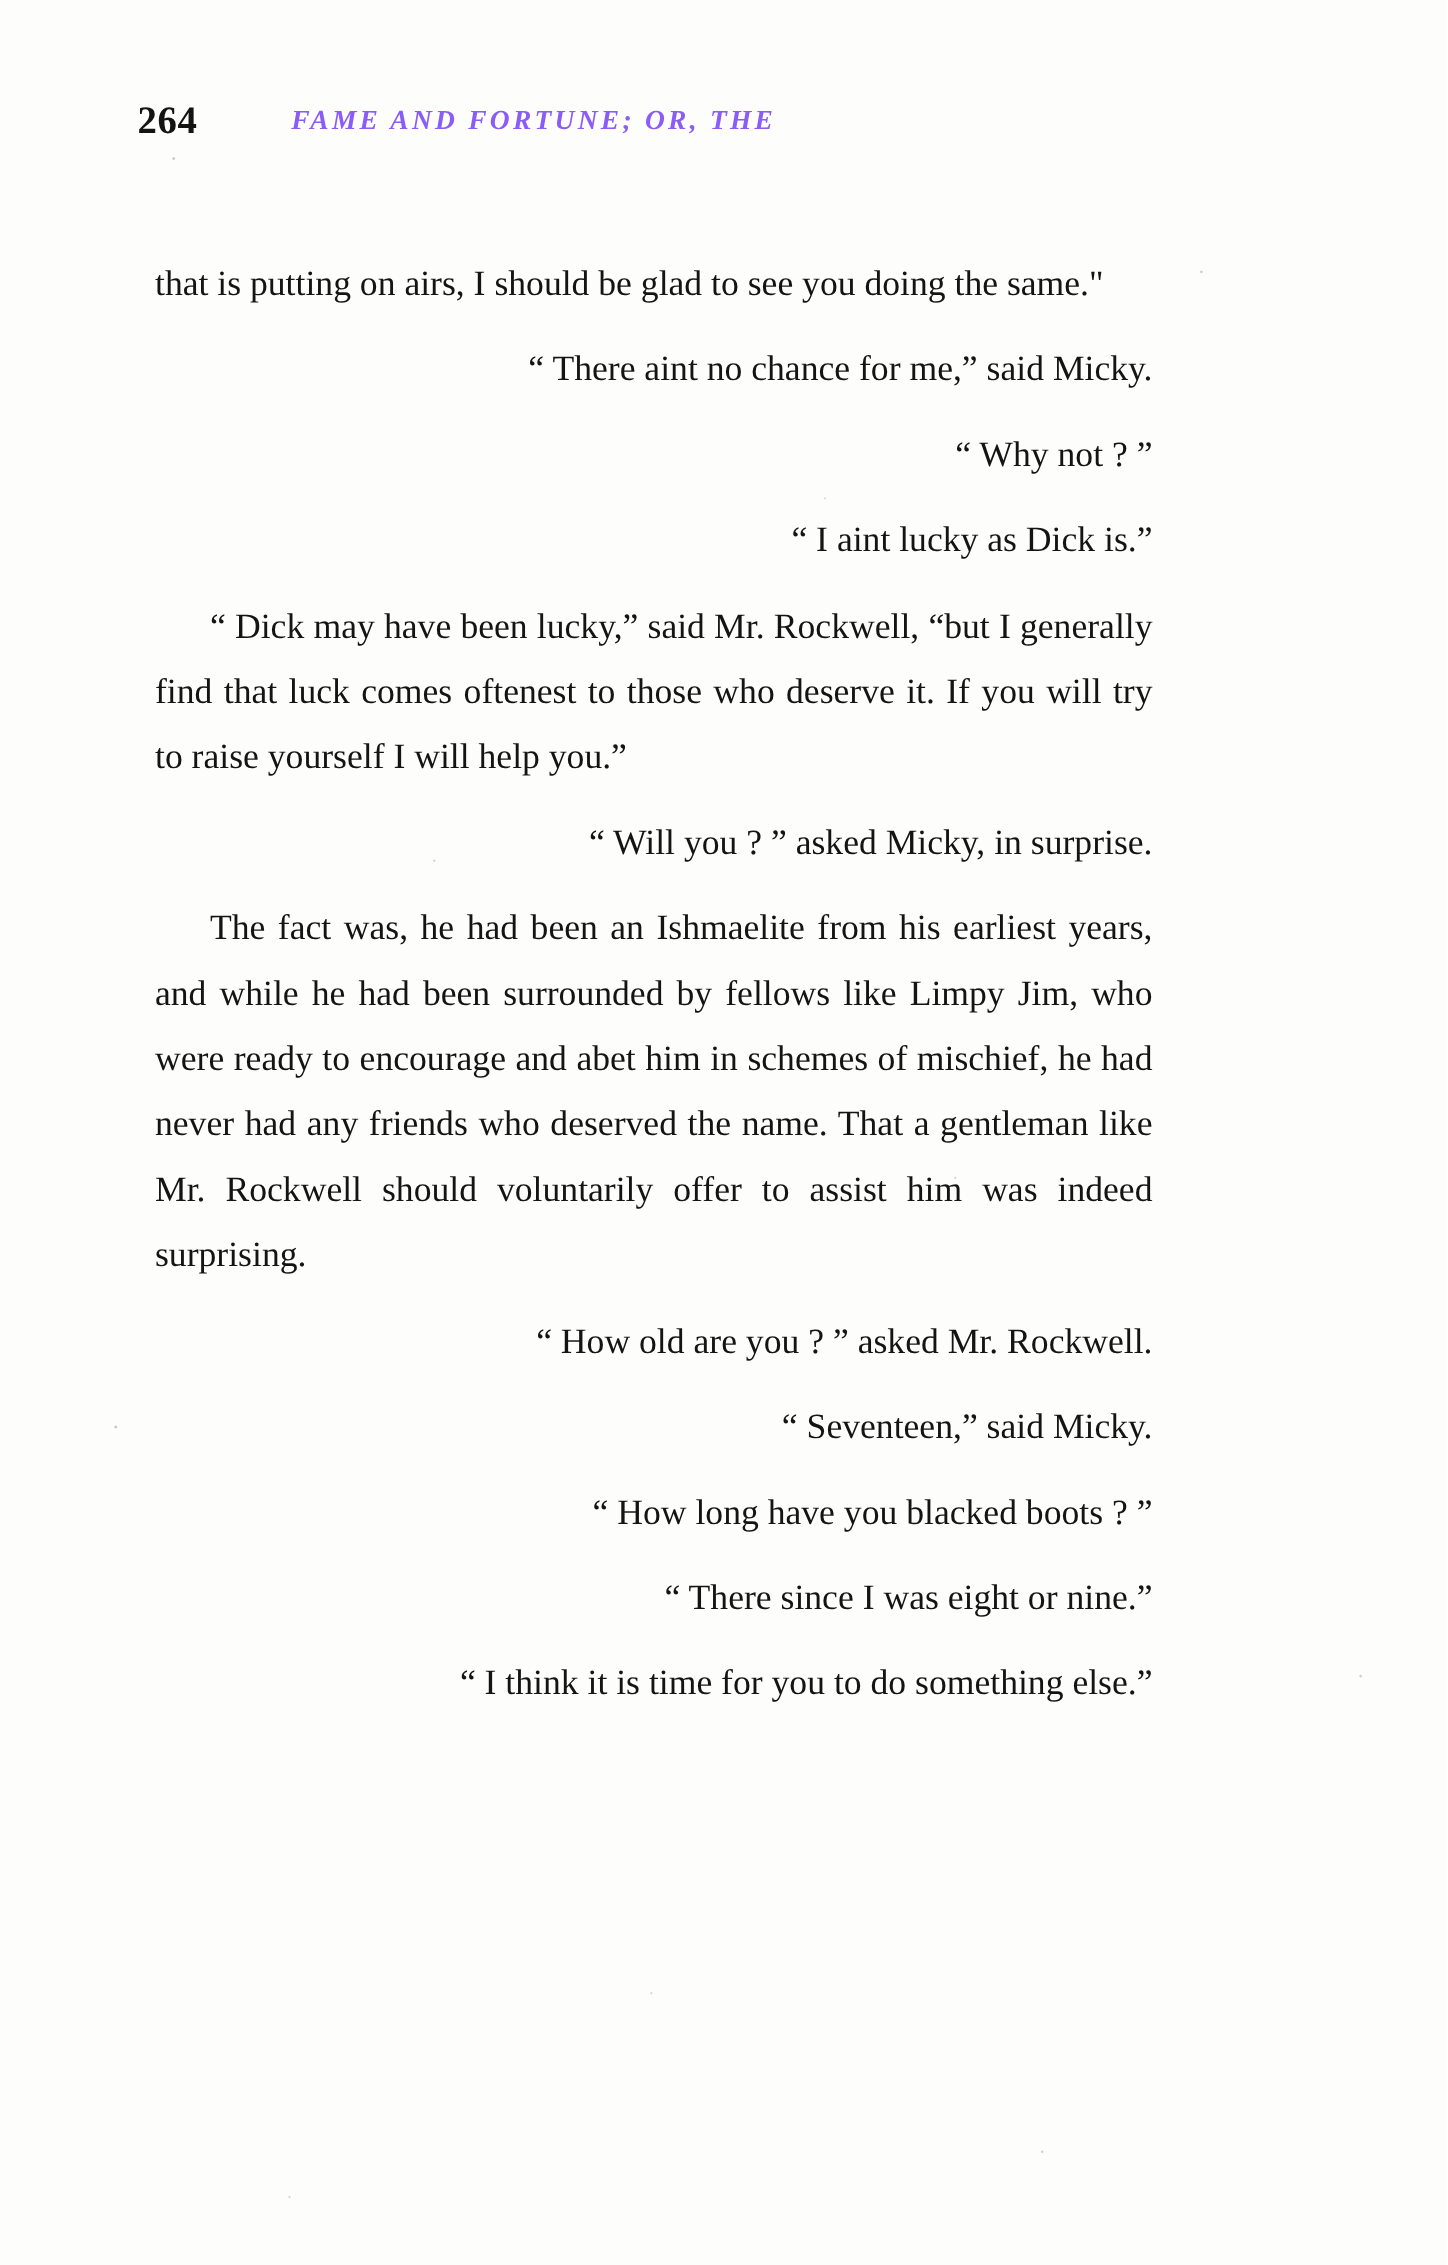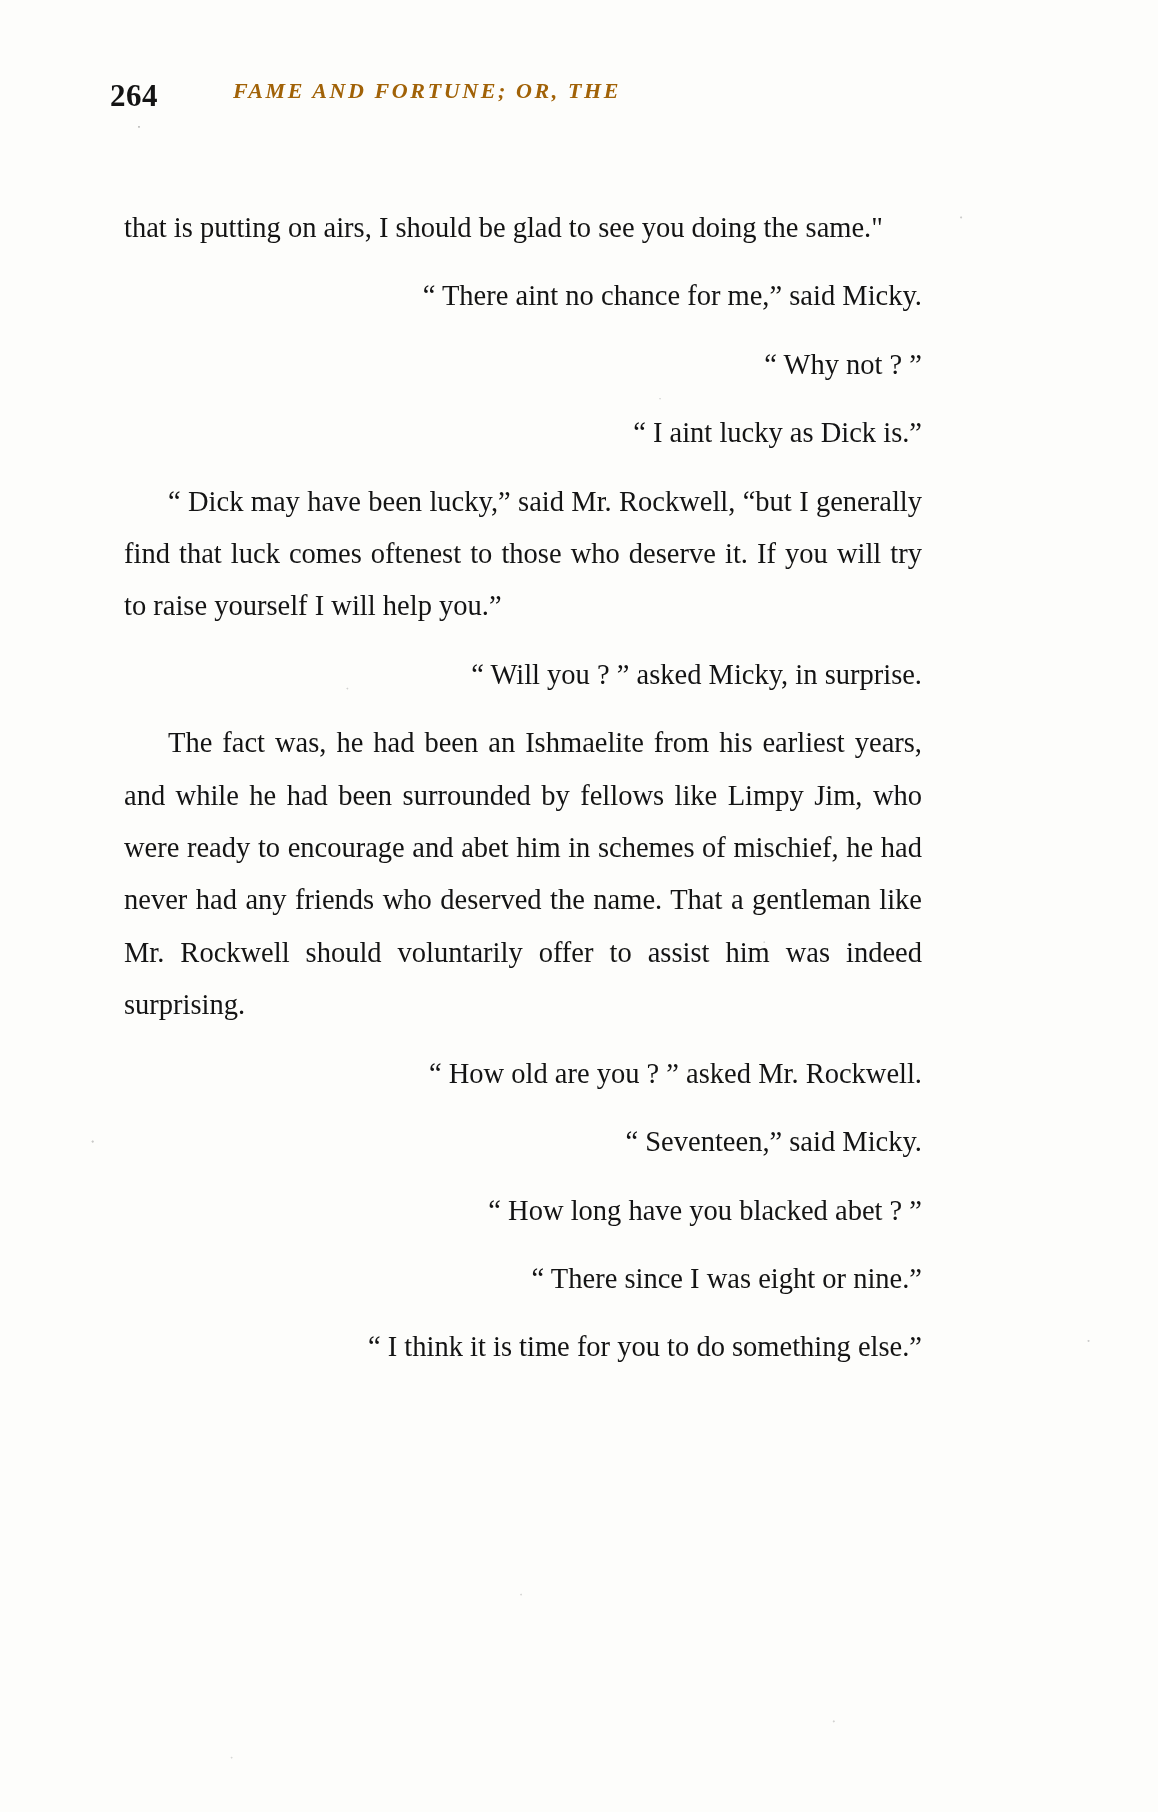--- a/index.html
+++ b/index.html
@@ -42,37 +42,37 @@
       radial-gradient(circle at 20% 97%, rgba(60,60,60,0.35) 0.5px, rgba(255,255,255,0) 1.3px),
       radial-gradient(circle at 57% 22%, rgba(60,60,60,0.30) 0.5px, rgba(255,255,255,0) 1.2px);
   }
 
   .header {
     position: absolute;
     left: 110px;
     top: 78px;
     width: 760px;
     display: flex;
-    align-items: flex-start;
+    align-items: center;
   }
   .folio {
     font-family: "Liberation Serif", serif;
     font-size: 31px;
     font-weight: 700;
     letter-spacing: 0.5px;
     color: #141414;
   }
   .running-title {
     margin-left: 75px;
     font-family: "Liberation Serif", serif;
     font-style: italic;
     font-weight: 700;
     font-size: 22px;
     letter-spacing: 2.6px;
-    color: #a16207;
+    color: #8b5cf6;
     white-space: nowrap;
   }
 
   .body-text {
     position: absolute;
     left: 108px;
     top: 186px;
     width: 830px;
     font-size: 28.5px;
     line-height: 52.4px;
@@ -109,18 +109,18 @@
   <div class="body-text">
     <p class="para">that is putting on airs, I should be glad to see you doing the same."</p>
     <p class="para indent short">“ There aint no chance for me,” said Micky.</p>
     <p class="para indent short">“ Why not ? ”</p>
     <p class="para indent short">“ I aint lucky as Dick is.”</p>
     <p class="para indent">“ Dick may have been lucky,” said Mr. Rockwell, “but I generally find that luck comes oftenest to those who deserve it.  If you will try to raise yourself I will help you.”</p>
     <p class="para indent short">“ Will you ? ” asked Micky, in surprise.</p>
     <p class="para indent">The fact was, he had been an Ishmaelite from his earliest years, and while he had been surrounded by fellows like Limpy Jim, who were ready to encourage and abet him in schemes of mischief, he had never had any friends who deserved the name.  That a gentleman like Mr. Rockwell should voluntarily offer to assist him was indeed surprising.</p>
     <p class="para indent short">“ How old are you ? ” asked Mr. Rockwell.</p>
     <p class="para indent short">“ Seventeen,” said Micky.</p>
-    <p class="para indent short">“ How long have you blacked abet ? ”</p>
+    <p class="para indent short">“ How long have you blacked boots ? ”</p>
     <p class="para indent short">“ There since I was eight or nine.”</p>
     <p class="para indent short">“ I think it is time for you to do something else.”</p>
   </div>
 
 </div>
 
 </body></html>

